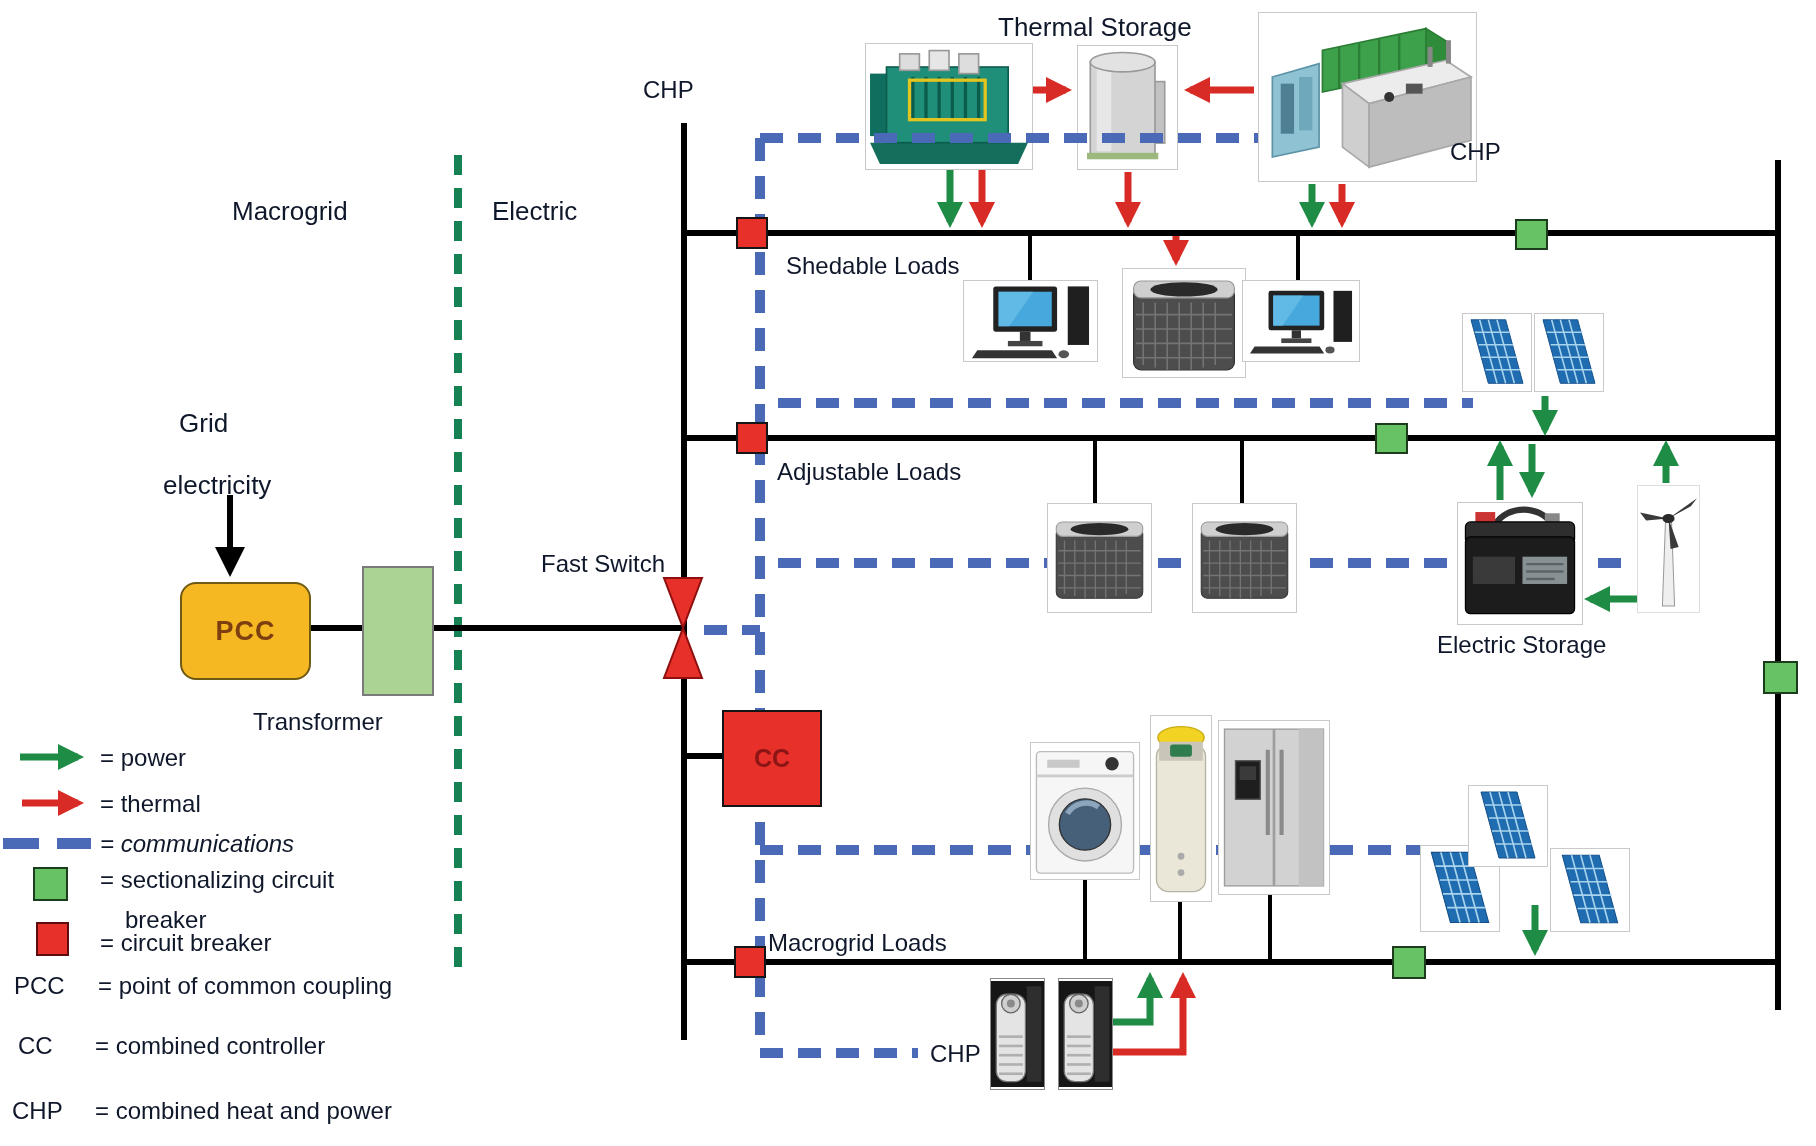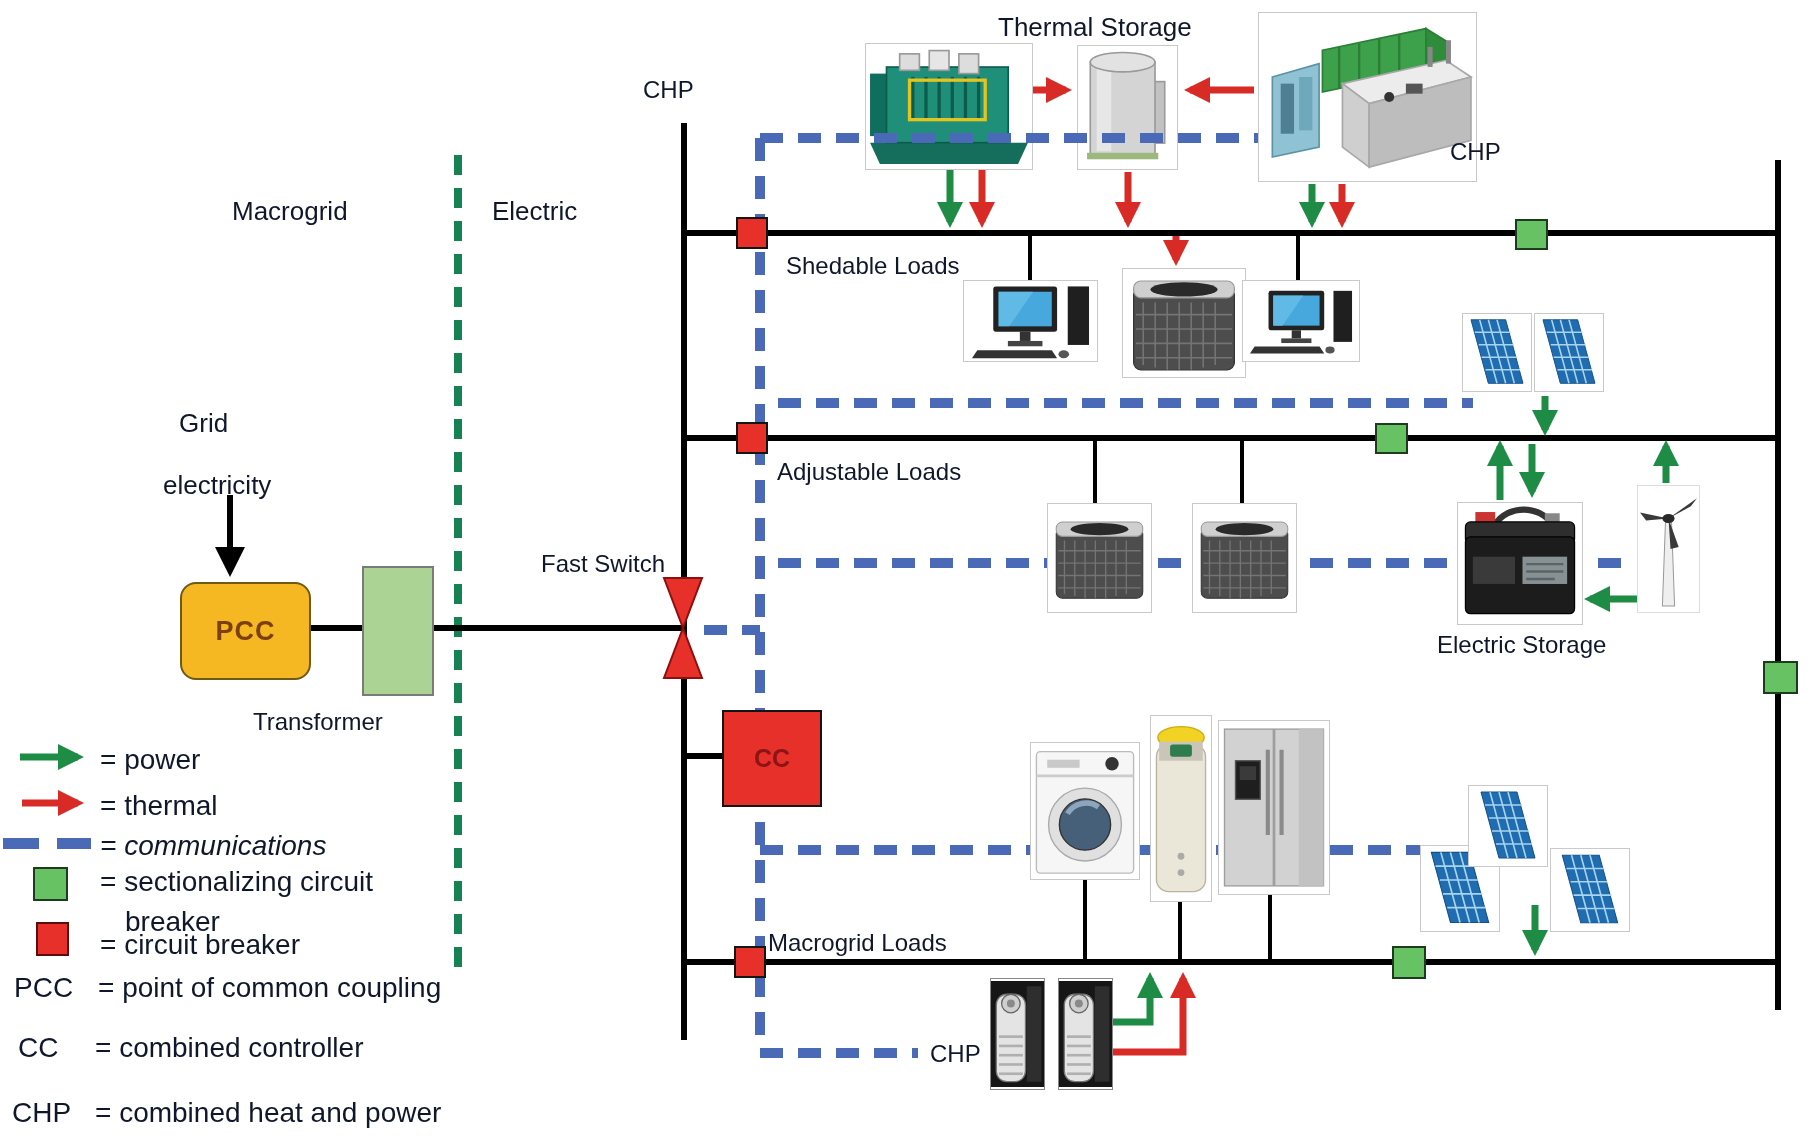--- a/index.html
+++ b/index.html
@@ -1,19 +1,19 @@
 <!DOCTYPE html>
 <html style="--c-bus: #000000; --c-communications: #4a6ab8; --c-power: #1e8c45; --c-thermal: #d92b25; --c-divider: #168153; --c-breaker_red: #e8302a; --c-sectionalizing: #66c263; --c-pcc_fill: #f5b822; --c-pcc_text: #7d3f10; --c-transformer_fill: #abd494; --c-cc_fill: #e8302a; --c-cc_text: #8b1414;"><head>
 <meta charset="utf-8">
 <style>
   html,body{margin:0;padding:0;background:#fff;}
   #stage{position:relative;width:1816px;height:1146px;background:#fff;overflow:hidden;
          font-family:"Liberation Sans",sans-serif;color:#111;}
   .lbl{position:absolute;white-space:nowrap;color:#0f172a;}
-  .f26{font-size:26px;} .f24{font-size:24px;} .f22{font-size:28px;}
+  .f26{font-size:26px;} .f24{font-size:24px;} .f22{font-size:24px;}
   svg.layer{position:absolute;left:0;top:0;width:1816px;height:1146px;}
   .under{z-index:1;} .text{z-index:4;}
 
   
   .w-bus{stroke:var(--c-bus);stroke-width:6;fill:none;}
   .w-drop{stroke:var(--c-bus);stroke-width:4;fill:none;}
   .w-comm{stroke:var(--c-communications);stroke-width:10;fill:none;stroke-dasharray:23 15;}
   .w-div{stroke:var(--c-divider);stroke-width:8;fill:none;stroke-dasharray:20 13;}
   .a-power{stroke:var(--c-power);stroke-width:7;fill:none;marker-end:url(#mG);}
   .a-thermal{stroke:var(--c-thermal);stroke-width:7;fill:none;marker-end:url(#mR);}

